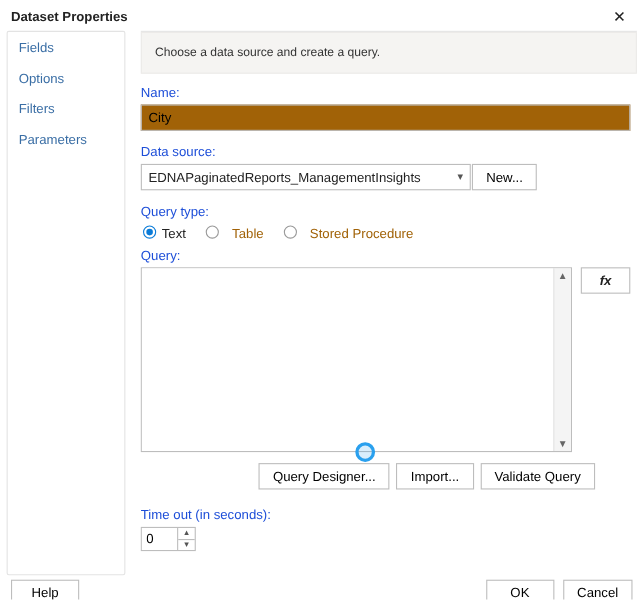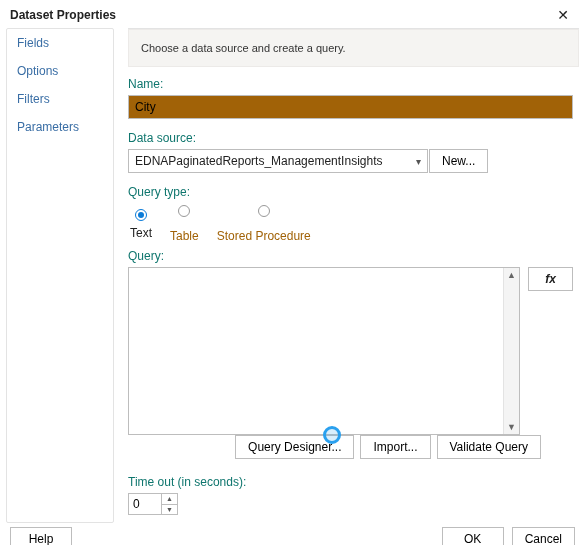--- a/index.html
+++ b/index.html
@@ -55,21 +55,21 @@
     flex-direction: column;
   }
   .header {
     background: #f5f4f2;
     border: 1px solid #eceae8;
     padding: 12px 12px;
     font-size: 11px;
     color: #333;
   }
   .content { padding: 10px 6px 0 0; }
-  .label { display: block; margin-bottom: 4px; color: #0f766e; }
+  .label { display: block; margin-bottom: 4px; color: #1d4ed8; }
   .txt {
     width: 100%;
     border: 1px solid #bdbdbd;
     padding: 4px 6px;
     font-family: inherit;
     font-size: 12px;
     height: 24px;
     background: #a16207;
   }
   .section { margin-bottom: 12px; }
@@ -92,21 +92,21 @@
   .btn {
     border: 1px solid #bdbdbd;
     background: #fff;
     padding: 4px 12px;
     font-family: inherit;
     font-size: 12px;
     height: 24px;
     cursor: pointer;
   }
   .radios { display: flex; gap: 18px; margin: 6px 0 4px 2px; align-items: center; }
-  .radio { display: flex; align-items: center; gap: 5px; cursor: pointer; flex-direction: column; }
+  .radio { display: flex; gap: 5px; cursor: pointer; }
   .radio-dot {
     width: 12px; height: 12px; border-radius: 50%;
     border: 1.5px solid #999;
     display: inline-flex; align-items: center; justify-content: center;
   }
   .radio.selected .radio-dot { border-color: #0a7bd8; }
   .radio.selected .radio-dot::after {
     content: ""; width: 6px; height: 6px; border-radius: 50%; background: #0a7bd8;
   }
   .radio.disabled { color: #a16207; gap: 12px; }
@@ -149,21 +149,21 @@
   .cursor-ring {
     position: absolute;
     left: 194px; bottom: -10px;
     width: 18px; height: 18px;
     border: 3px solid #2aa0ee;
     border-radius: 50%;
     background: rgba(42,160,238,0.18);
     pointer-events: none;
   }
   .query-actions {
-    display: flex; justify-content: flex-end; gap: 6px; margin-top: 0; padding-right: 32px;
+    display: flex; justify-content: flex-end; gap: 6px; margin-top: 10px; padding-right: 32px;
   }
   .timeout-wrap { margin-top: 16px; }
   .spinner {
     display: inline-flex; border: 1px solid #bdbdbd; height: 22px; width: 50px;
   }
   .spinner input {
     width: 32px; border: none; font-family: inherit; font-size: 12px; padding: 2px 4px; outline: none;
   }
   .spinner .btns {
     width: 16px; border-left: 1px solid #bdbdbd; display: flex; flex-direction: column;

